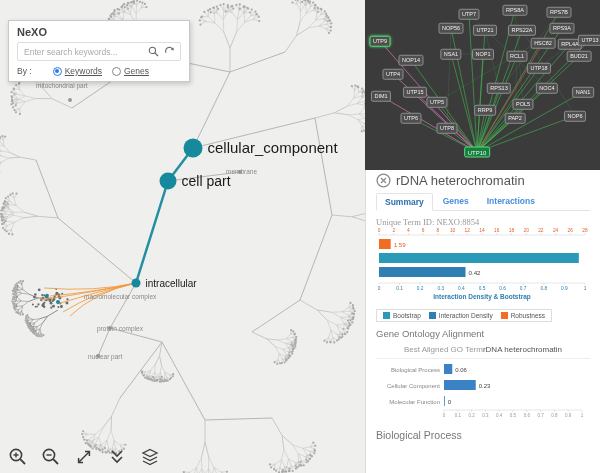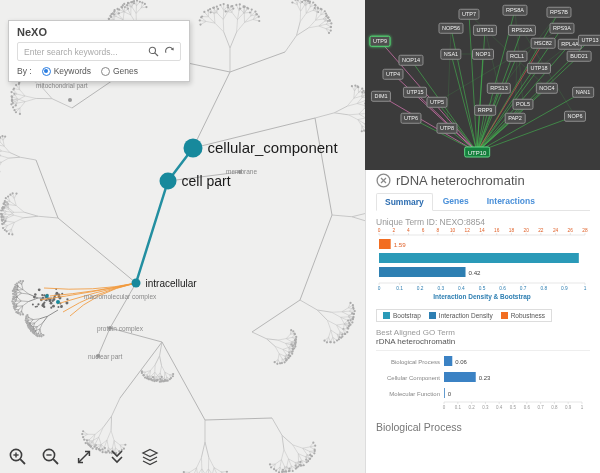--- a/index.html
+++ b/index.html
@@ -9,21 +9,21 @@
 
   
   .search-card{position:absolute;left:8px;top:20px;width:182px;background:#fff;
     border:1px solid #c8c8c8;box-shadow:1px 2px 5px rgba(0,0,0,.18);padding:5px 8px;z-index:6;box-sizing:border-box;}
   .brand{font-size:11px;font-weight:bold;color:#444;margin-bottom:4px;}
   .search-row{display:flex;align-items:center;border:1px solid #ddd;border-radius:2px;padding:2px 4px;gap:3px;}
   .search-input{flex:1;border:none;outline:none;font-size:8.5px;color:#333;min-width:0;
     font-family:"Liberation Sans",sans-serif;background:transparent;}
   .search-input::placeholder{color:#aaa;}
   .icon-btn{width:13px;height:13px;display:flex;align-items:center;justify-content:center;cursor:pointer;flex:0 0 auto;}
-  .by-row{display:flex;align-items:center;gap:10px;margin-top:5px;font-size:8.5px;color:#555;}
+  .by-row{display:flex;align-items:center;gap:21px;margin-top:5px;font-size:8.5px;color:#555;}
   .option{display:flex;align-items:center;cursor:pointer;}
   .radio{width:9px;height:9px;border:1px solid #888;border-radius:50%;display:inline-block;
     position:relative;margin-right:3px;background:#fff;box-sizing:border-box;}
   .radio.sel{border-color:#2a7de1;}
   .radio.sel::after{content:"";position:absolute;left:1.5px;top:1.5px;right:1.5px;bottom:1.5px;
     background:#2a7de1;border-radius:50%;}
 
   
   .toolbar{position:absolute;left:7px;bottom:5px;display:flex;gap:11px;align-items:center;z-index:6;}
   .tool-btn{width:22px;height:22px;display:flex;align-items:center;justify-content:center;cursor:pointer;}
@@ -38,27 +38,27 @@
 
   
   .details-panel{position:absolute;left:365px;top:170px;width:235px;height:343px;background:#fff;
     border-left:1px solid #ddd;padding:3px 10px 0 10px;box-sizing:border-box;overflow:hidden;}
   .dp-header{display:flex;align-items:center;gap:5px;}
   .dp-title{font-size:13px;color:#555;font-weight:500;}
   .tabs{display:flex;gap:2px;border-bottom:1px solid #e4e4e4;margin-top:5px;font-weight:bold;}
   .tab{font-size:8.5px;color:#4a90d9;padding:3px 8px;cursor:pointer;}
   .tab.active{border:1px solid #e4e4e4;border-bottom:1px solid #fff;border-radius:2px 2px 0 0;
     margin-bottom:-1px;color:#2b6cb0;}
-  .term-id{font-size:8.5px;color:#999;margin-top:6px;}
+  .term-id{font-size:8.5px;color:#999;margin-top:6px;font-family:Liberation Serif, serif;}
   .section-h{font-size:9.5px;color:#777;margin-top:6px;}
   .legend{display:flex;gap:8px;border:1px solid #ddd;padding:2px 6px;margin-top:2px;width:max-content;}
   .legend-item{display:flex;align-items:center;gap:3px;font-size:6.5px;color:#555;}
   .legend-sw{width:7px;height:7px;flex:0 0 auto;}
   .align-rows{margin-top:2px;}
-  .align-row{display:flex;justify-content:center;border-bottom:1px solid #eee;padding:4px 0;font-size:8px;flex-direction:column;}
+  .align-row{display:flex;justify-content:center;border-bottom:1px solid #eee;padding:4px 0;font-size:8px;}
   .align-key{color:#999;}
   .align-val{color:#555;}
   .bottom-h{font-size:10.5px;color:#777;margin-top:6px;}
 </style>
 </head>
 <body>
 
 <div class="app">
 
   <svg id="tree-svg" width="600" height="473">
@@ -1625,21 +1625,21 @@
       <span class="icon-btn">
         <svg width="11" height="11" viewBox="0 0 11 11">
           <path d="M2 6.8 A3.6 3.6 0 0 1 8.7 3.4" fill="none" stroke="#666" stroke-width="1.1"></path>
           <path d="M9 6.2 A3.6 3.6 0 0 1 2.3 8.6" fill="none" stroke="#666" stroke-width="1.1" opacity="0"></path>
           <polygon points="9.6,1.6 9.6,4.6 6.8,3.4" fill="#666"></polygon>
         </svg>
       </span>
     </div>
     <div class="by-row">
       <span>By :</span>
-      <span id="search-options" style="display:flex;gap:10px;">
+      <span id="search-options" style="display:flex;gap:10px;text-decoration:underline;">
           <span class="option">
             <span class="radio sel"></span>
             <span>Keywords</span>
           </span>
           <span class="option">
             <span class="radio"></span>
             <span>Genes</span>
           </span>
         </span>
     </div>
@@ -1851,20 +1851,21 @@
         <span class="legend-item">
           <span class="legend-sw" style="background: rgb(46, 127, 178);"></span>
           <span>Interaction Density</span>
         </span>
         <span class="legend-item">
           <span class="legend-sw" style="background: rgb(242, 109, 33);"></span>
           <span>Robustness</span>
         </span>
       </div>
 
+    <div class="section-h">Gene Ontology Alignment</div>
     <div class="align-rows" id="align-rows">
         <div class="align-row">
           <span class="align-key">Best Aligned GO Term</span>
           <span class="align-val">rDNA heterochromatin</span>
         </div>
       </div>
 
     <div id="go-chart"><svg width="212" height="60">
           <text x="64" y="12.5" font-size="6" fill="#888" text-anchor="end">Biological Process</text>
           <rect x="68" y="5" width="8.28" height="10" fill="#3b82c4"></rect>

